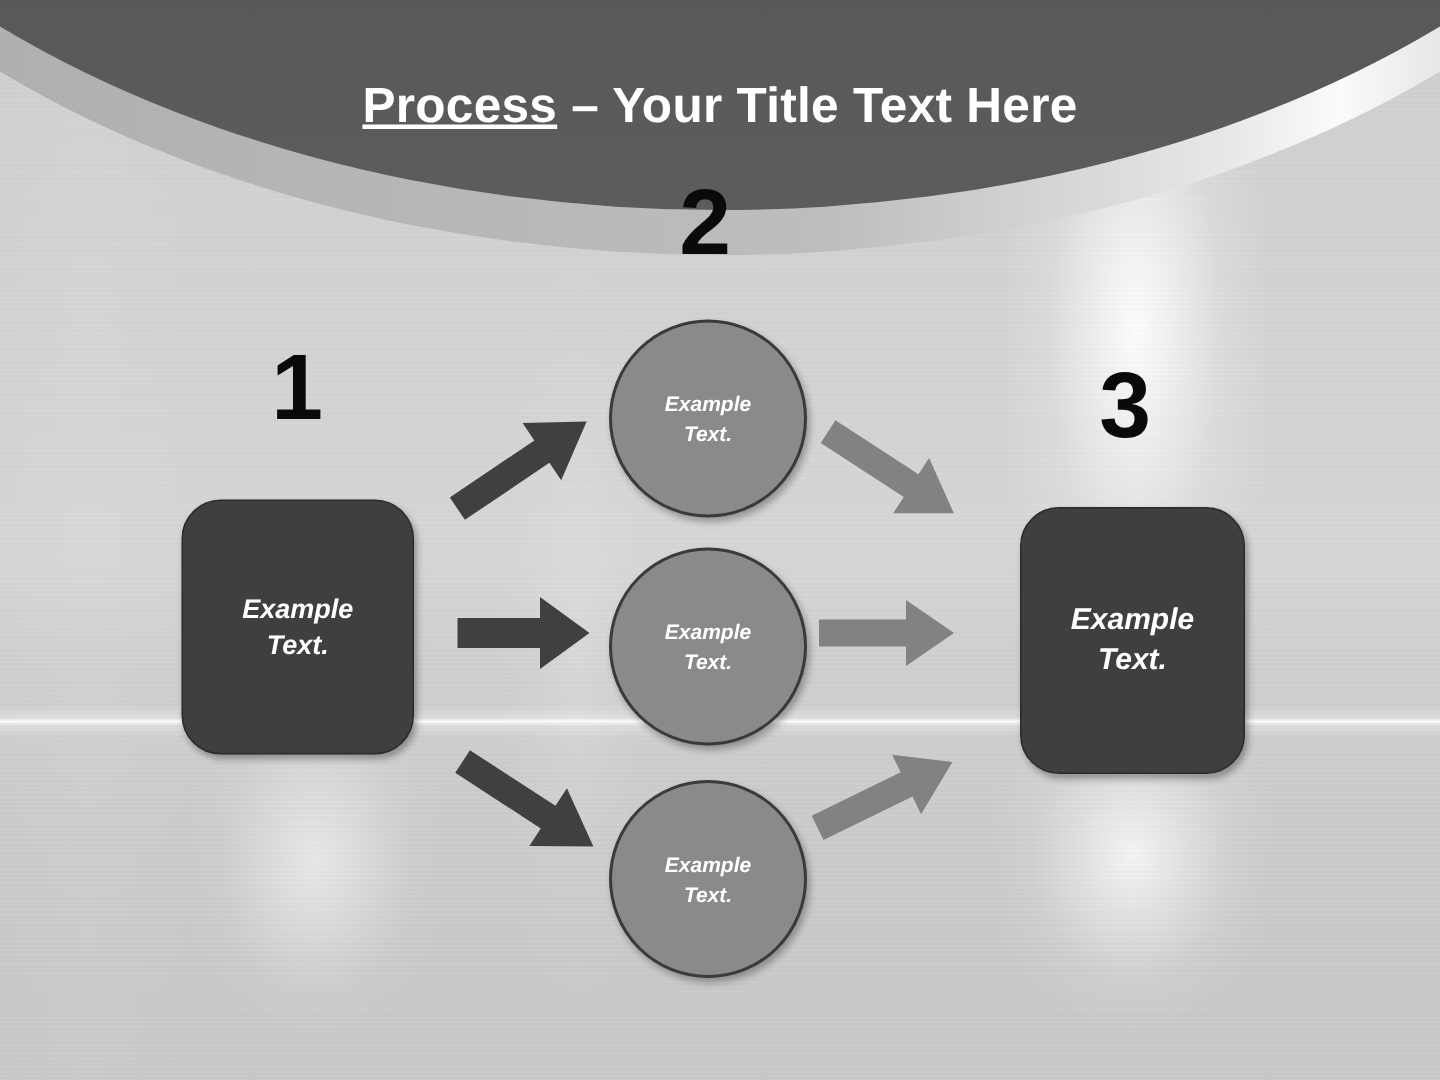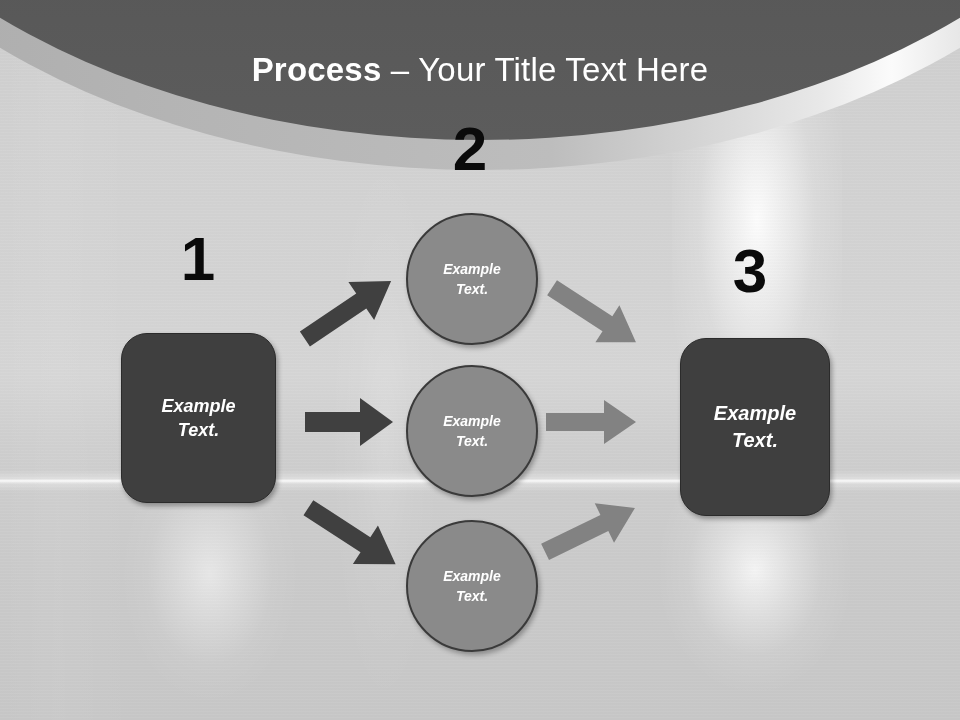--- a/index.html
+++ b/index.html
@@ -132,22 +132,22 @@
     position: absolute;
     left: 0; top: 50px;
     width: 960px;
     text-align: center;
     color: #ffffff;
     font-size: 33px;
     line-height: 40px;
     letter-spacing: 0.2px;
     white-space: nowrap;
   }
-  .title .strong { font-weight: bold; }
-  .title .rest   { font-weight: normal; }
+  .title .strong { font-weight: bold; text-decoration: underline; }
+  .title .rest   { font-weight: bold; }
 
   
   .step-num {
     position: absolute;
     color: #0a0a0a;
     font-weight: bold;
     font-size: 62px;
     line-height: 62px;
     text-align: center;
     width: 80px;

